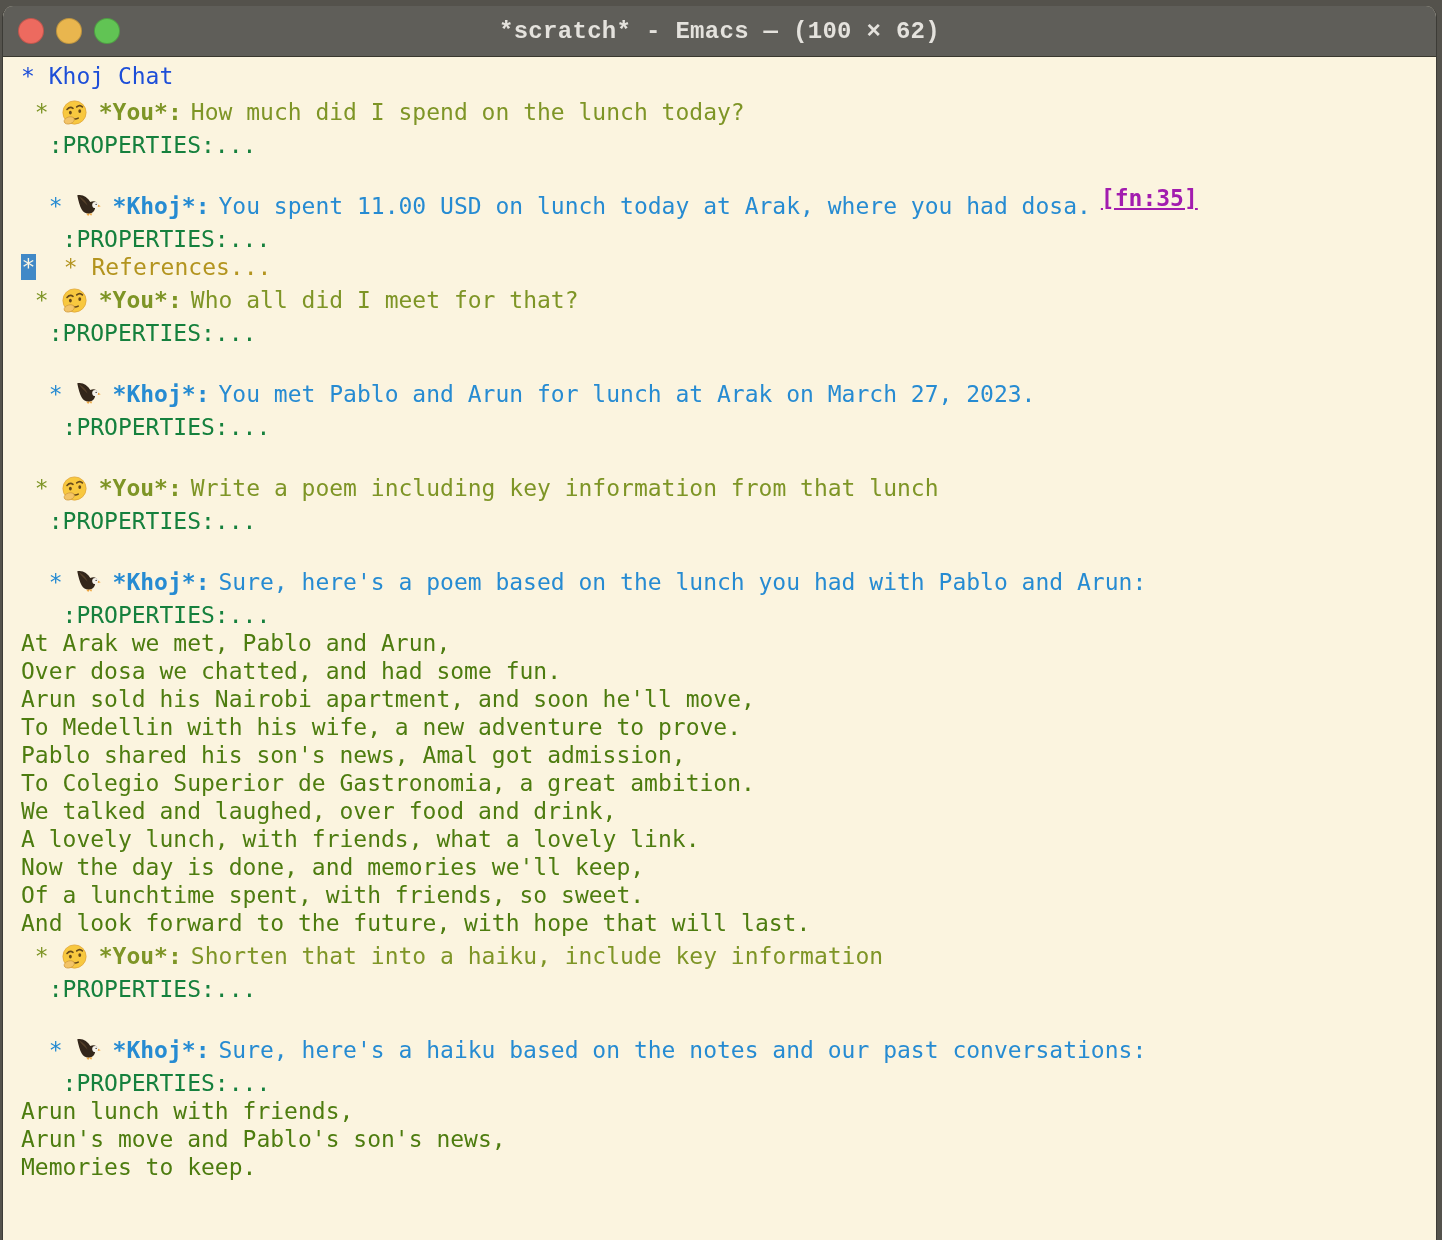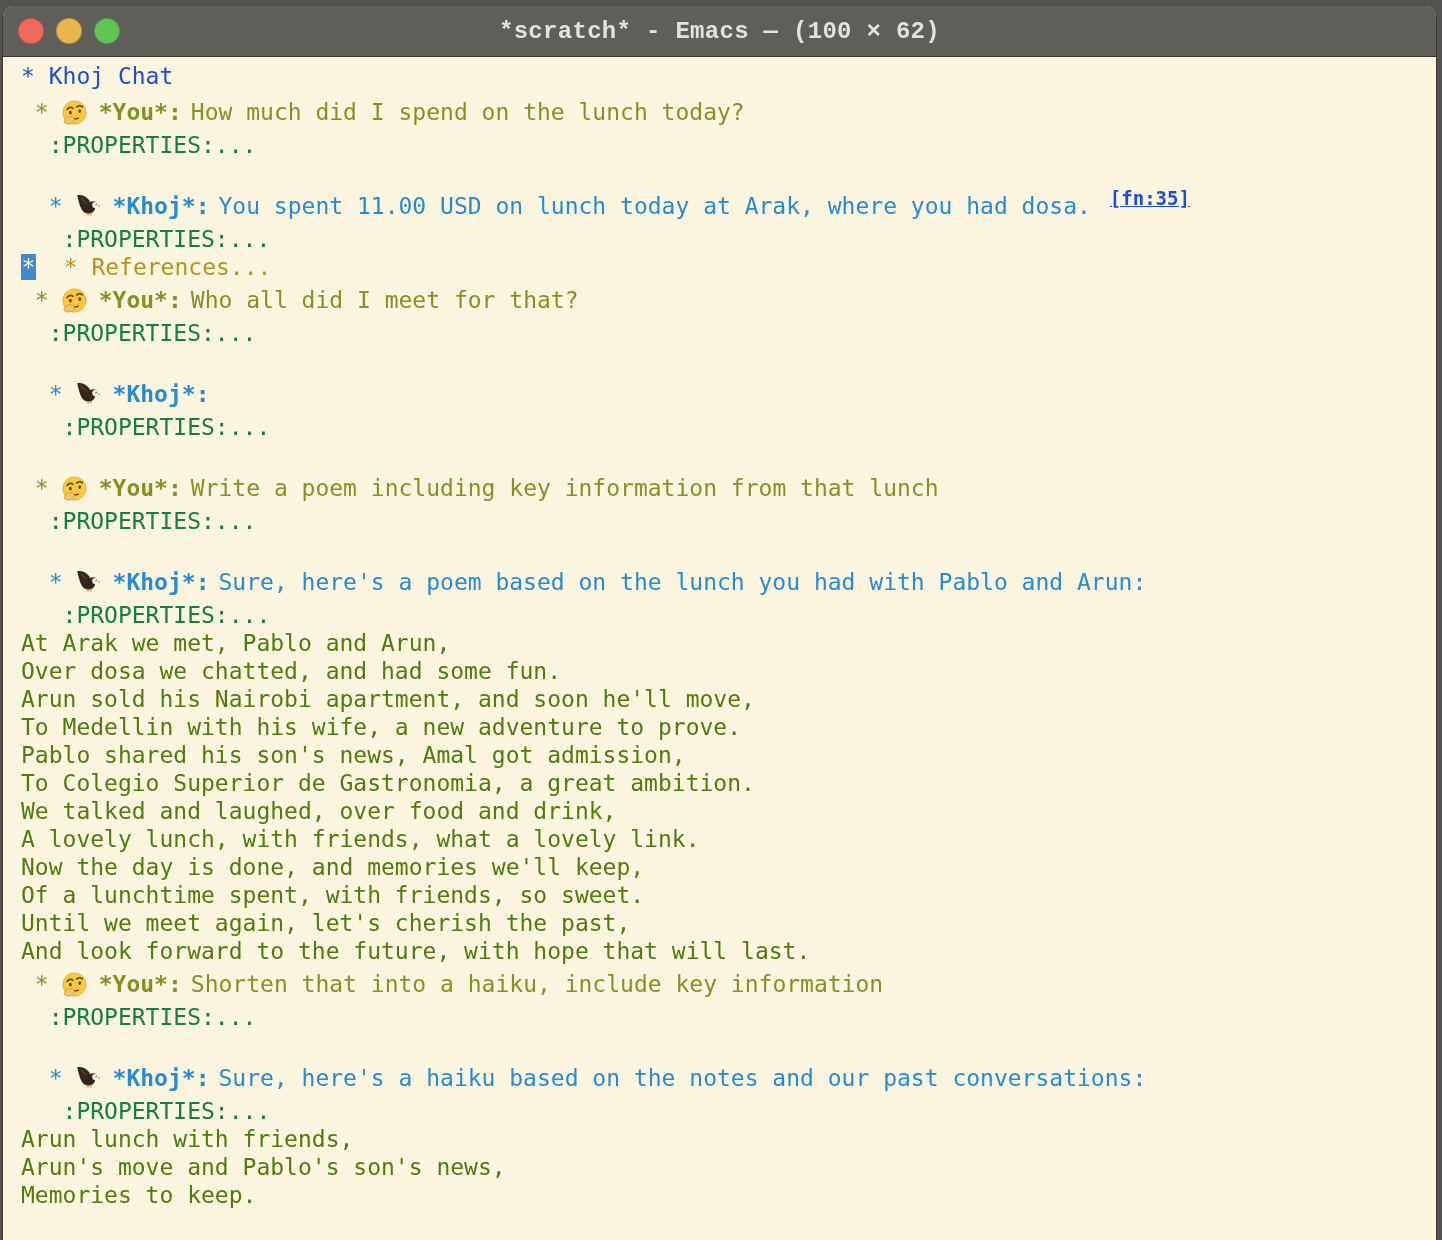--- a/index.html
+++ b/index.html
@@ -52,22 +52,22 @@
   .props.p-khoj { padding-left:3ch; }
 
   .refs-line { }
   .cursor {
     display:inline-block; width:15px; text-align:center;
     background:#4189c7; color:#fdf6e3; height:26px; line-height:26px;
   }
   .refs { color:#b3941f; margin-left:2ch; }
 
   .fn {
-    color:#1d4ed8; font-size:19px; text-decoration:underline;
-    position:relative; top:-8px; margin-left:19px; font-weight:600;
+    color:#a21caf; font-size:23px; text-decoration:underline;
+    position:relative; top:-8px; margin-left:10px; font-weight:600;
   }
 
   .body-line { color:#4d7c0f; }
 </style>
 </head>
 <body>
 
 <svg width="0" height="0" style="position:absolute">
   <defs>
     <g id="think-face">
@@ -141,20 +141,21 @@
     </div>
     <div class="line props p-you">:PROPERTIES:...</div>
     <div class="blank"></div>
 
     <div class="line msg khoj">
       <span class="star">*</span>
       <span class="emoji"><svg viewBox="0 0 36 36">
             <use href="#eagle-bird"></use>
           </svg></span>
       <span class="name">*Khoj*:</span>
+      <span class="msgtext">You met Pablo and Arun for lunch at Arak on March 27, 2023.</span>
     </div>
     <div class="line props p-khoj">:PROPERTIES:...</div>
     <div class="blank"></div>
 
     <div class="line msg you">
       <span class="star">*</span>
       <span class="emoji"><svg viewBox="0 0 36 36">
             <use href="#think-face"></use>
           </svg></span>
       <span class="name">*You*:</span>
@@ -175,21 +176,20 @@
     <div class="line body-line">At Arak we met, Pablo and Arun,</div>
     <div class="line body-line">Over dosa we chatted, and had some fun.</div>
     <div class="line body-line">Arun sold his Nairobi apartment, and soon he'll move,</div>
     <div class="line body-line">To Medellin with his wife, a new adventure to prove.</div>
     <div class="line body-line">Pablo shared his son's news, Amal got admission,</div>
     <div class="line body-line">To Colegio Superior de Gastronomia, a great ambition.</div>
     <div class="line body-line">We talked and laughed, over food and drink,</div>
     <div class="line body-line">A lovely lunch, with friends, what a lovely link.</div>
     <div class="line body-line">Now the day is done, and memories we'll keep,</div>
     <div class="line body-line">Of a lunchtime spent, with friends, so sweet.</div>
-    <div class="line body-line">Until we meet again, let's cherish the past,</div>
     <div class="line body-line">And look forward to the future, with hope that will last.</div>
 
     <div class="line msg you">
       <span class="star">*</span>
       <span class="emoji"><svg viewBox="0 0 36 36">
             <use href="#think-face"></use>
           </svg></span>
       <span class="name">*You*:</span>
       <span class="msgtext">Shorten that into a haiku, include key information</span>
     </div>

